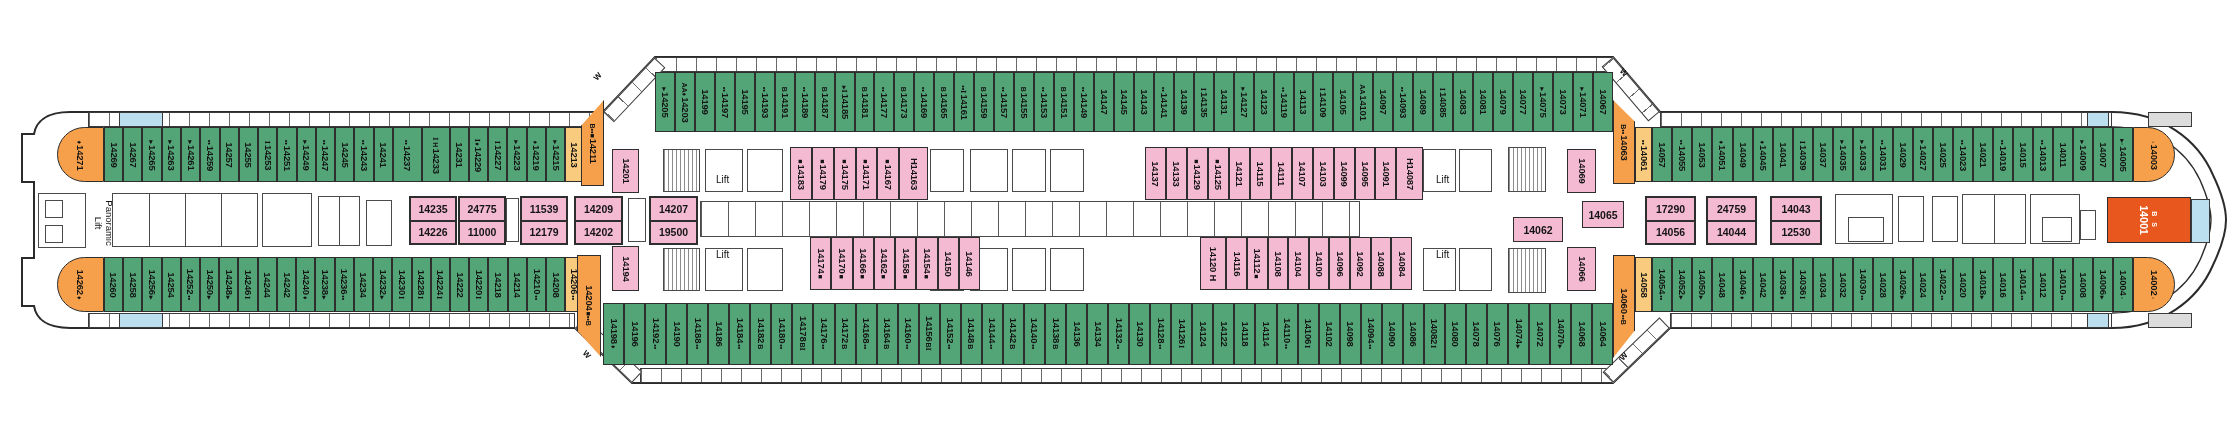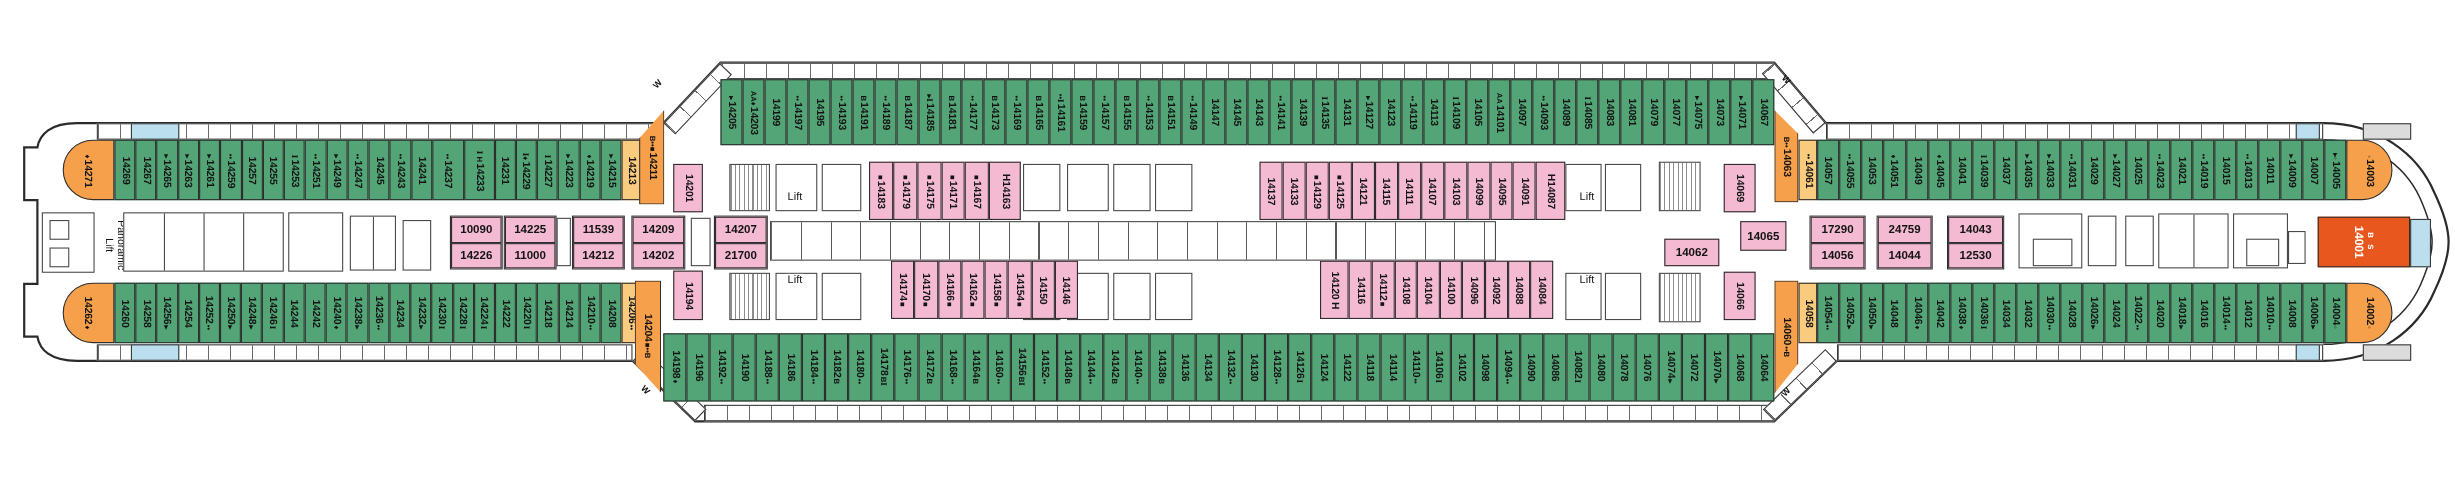--- a/index.html
+++ b/index.html
@@ -870,38 +870,38 @@
     <div class="wedge c-o" style="left: 577px; top: 255px; width: 24px; height: 102px; clip-path: polygon(0px 0px, 100% 0px, 100% 100%, 0px 74%);">
       <div class="vt"><span class="num">14204</span><span class="sym">■••B</span></div>
     </div>
     <div class="wedge c-o" style="left: 1613px; top: 100px; width: 22px; height: 84px; clip-path: polygon(0px 0px, 100% 26%, 100% 100%, 0px 100%);">
       <div class="vt"><span class="sym">B••</span><span class="num">14063</span></div>
     </div>
     <div class="wedge c-o" style="left: 1613px; top: 255px; width: 22px; height: 103px; clip-path: polygon(0px 0px, 100% 0px, 100% 73%, 0px 100%);">
       <div class="vt"><span class="num">14060</span><span class="sym">••B</span></div>
     </div>
     <div class="pair" style="left: 409px; top: 196px; width: 48px; height: 49px;">
-      <div>10090</div>
+      <div>14235</div>
       <div>14226</div>
     </div>
     <div class="pair" style="left: 458px; top: 196px; width: 48px; height: 49px;">
-      <div>14225</div>
+      <div>24775</div>
       <div>11000</div>
     </div>
     <div class="pair" style="left: 520px; top: 196px; width: 48px; height: 49px;">
       <div>11539</div>
-      <div>14212</div>
+      <div>12179</div>
     </div>
     <div class="pair" style="left: 574px; top: 196px; width: 49px; height: 49px;">
       <div>14209</div>
       <div>14202</div>
     </div>
     <div class="pair" style="left: 649px; top: 196px; width: 49px; height: 49px;">
       <div>14207</div>
-      <div>21700</div>
+      <div>19500</div>
     </div>
     <div class="pair" style="left: 1645px; top: 196px; width: 51px; height: 49px;">
       <div>17290</div>
       <div>14056</div>
     </div>
     <div class="pair" style="left: 1706px; top: 196px; width: 51px; height: 49px;">
       <div>24759</div>
       <div>14044</div>
     </div>
     <div class="pair" style="left: 1770px; top: 196px; width: 52px; height: 49px;">

